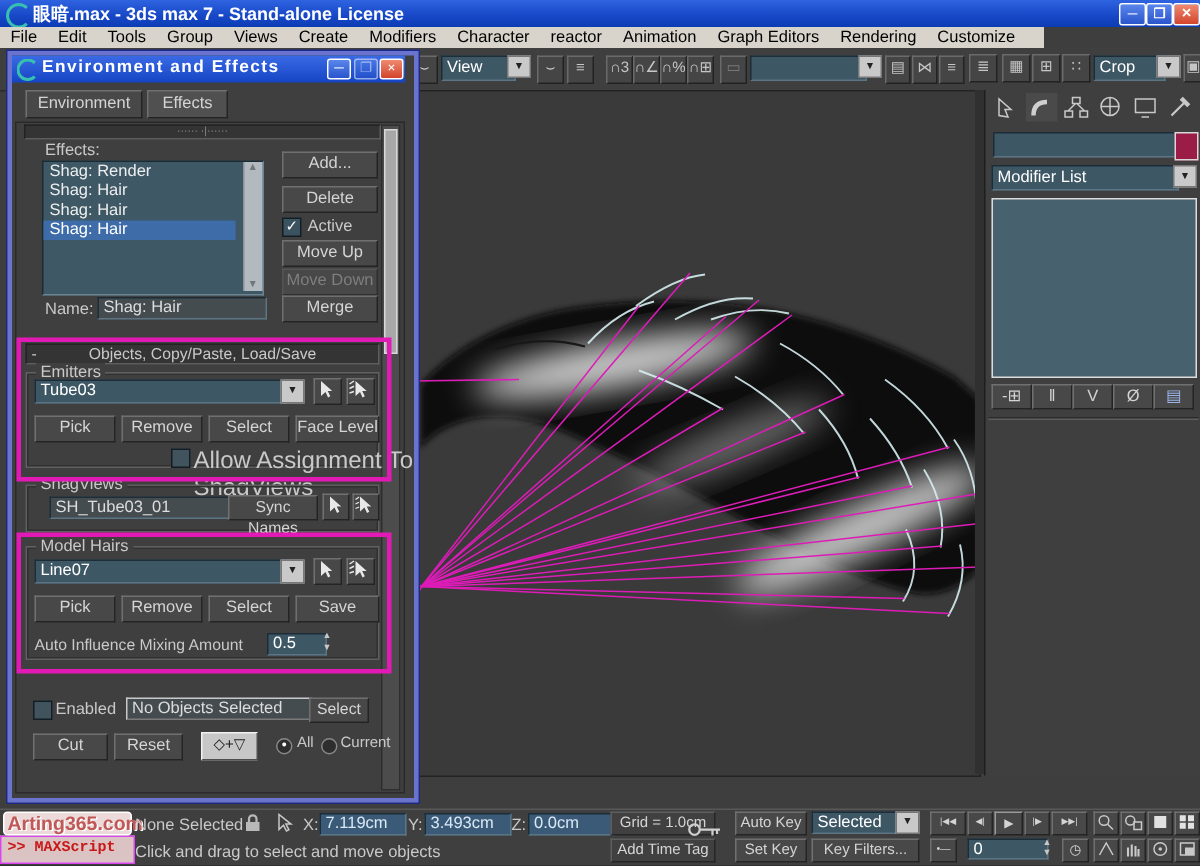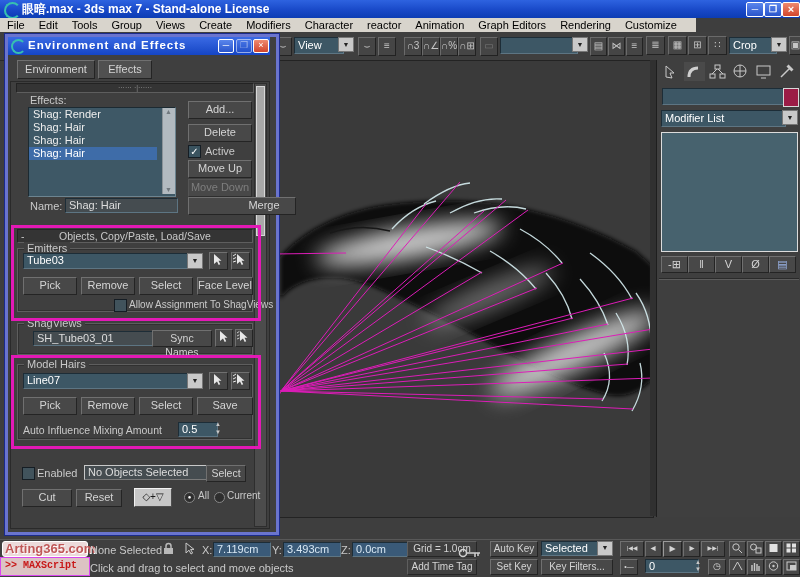--- a/index.html
+++ b/index.html
@@ -292,21 +292,21 @@
         <span class="abs" style="left:2px;bottom:1px;font-size:7px;color:#70787e;">▼</span>
       </div>
     </div>
 
     <span class="abs btn" style="left:180px;top:64px;width:62px;height:16px;line-height:15px;">Add...</span>
     <span class="abs btn" style="left:180px;top:87px;width:62px;height:16px;line-height:15px;">Delete</span>
     <span class="abs chk" style="left:180px;top:108px;position:absolute;">✓</span>
     <span class="abs lbl" style="left:197px;top:108px;">Active</span>
     <span class="abs btn" style="left:180px;top:123px;width:62px;height:16px;line-height:15px;">Move Up</span>
     <span class="abs btn dim" style="left:180px;top:142px;width:62px;height:16px;line-height:15px;">Move Down</span>
-    <span class="abs btn" style="left:180px;top:160px;width:62px;height:16px;line-height:15px;padding-left:44px;">Merge</span>
+    <span class="abs btn" style="left:180px;top:160px;width:62px;height:16px;line-height:15px;">Merge</span>
 
     <span class="abs lbl" style="left:22px;top:163px;">Name:</span>
     <span class="abs field gray" style="left:57px;top:161px;width:105px;height:13px;color:#ddd;">Shag: Hair</span>
 
     <div class="abs magenta" style="left:3px;top:188px;width:244px;height:90px;z-index:5;"></div>
     <div class="abs rollout" style="left:9px;top:192px;width:234px;height:12px;">
       <span class="abs" style="left:3px;top:0;">-</span>
       <span>Objects, Copy/Paste, Load/Save</span>
     </div>
     <div class="abs grp" style="left:9px;top:211px;width:234px;height:62px;">
@@ -321,21 +321,21 @@
     <span class="abs cursorbtn" style="left:223px;top:215px;width:17px;height:16px;">
       <svg width="15" height="14">
           <path d="M5,1 L5,11 L8,8.4 L9.7,12 L11.2,11.2 L9.5,7.7 L12.5,7.7 Z" fill="#e8e8e8"></path>
           <path d="M1,3 L4,1 M1,6 L4,4.5 M1,9 L4,8" stroke="#e8e8e8"></path>
         </svg></span>
     <span class="abs btn" style="left:15px;top:240px;width:52px;height:16px;line-height:15px;">Pick</span>
     <span class="abs btn" style="left:73px;top:240px;width:52px;height:16px;line-height:15px;">Remove</span>
     <span class="abs btn" style="left:131px;top:240px;width:52px;height:16px;line-height:15px;">Select</span>
     <span class="abs btn" style="left:189px;top:240px;width:54px;height:16px;line-height:15px;">Face Level</span>
     <span class="abs chk" style="left:106px;top:262px;position:absolute;background:#41535c;"></span>
-    <span class="abs lbl" style="left:121px;top:262px;font-size:10px;text-align:center;">Allow Assignment To ShagViews</span>
+    <span class="abs lbl" style="left:121px;top:262px;font-size:16px;">Allow Assignment To ShagViews</span>
 
     <div class="abs grp" style="left:9px;top:286px;width:234px;height:30px;">
       <span class="grp-label">ShagViews</span>
     </div>
     <span class="abs field gray" style="left:25px;top:294px;width:126px;height:13px;color:#ddd;">SH_Tube03_01</span>
     <span class="abs btn" style="left:144px;top:293px;width:58px;height:15px;line-height:14px;font-size:10.5px;">Sync Names</span>
     <span class="abs cursorbtn" style="left:207px;top:292px;width:16px;height:16px;">
       <svg width="14" height="14">
           <path d="M4,1 L4,11 L7,8.4 L8.7,12 L10.2,11.2 L8.5,7.7 L11.5,7.7 Z" fill="#e8e8e8"></path>
         </svg></span>

